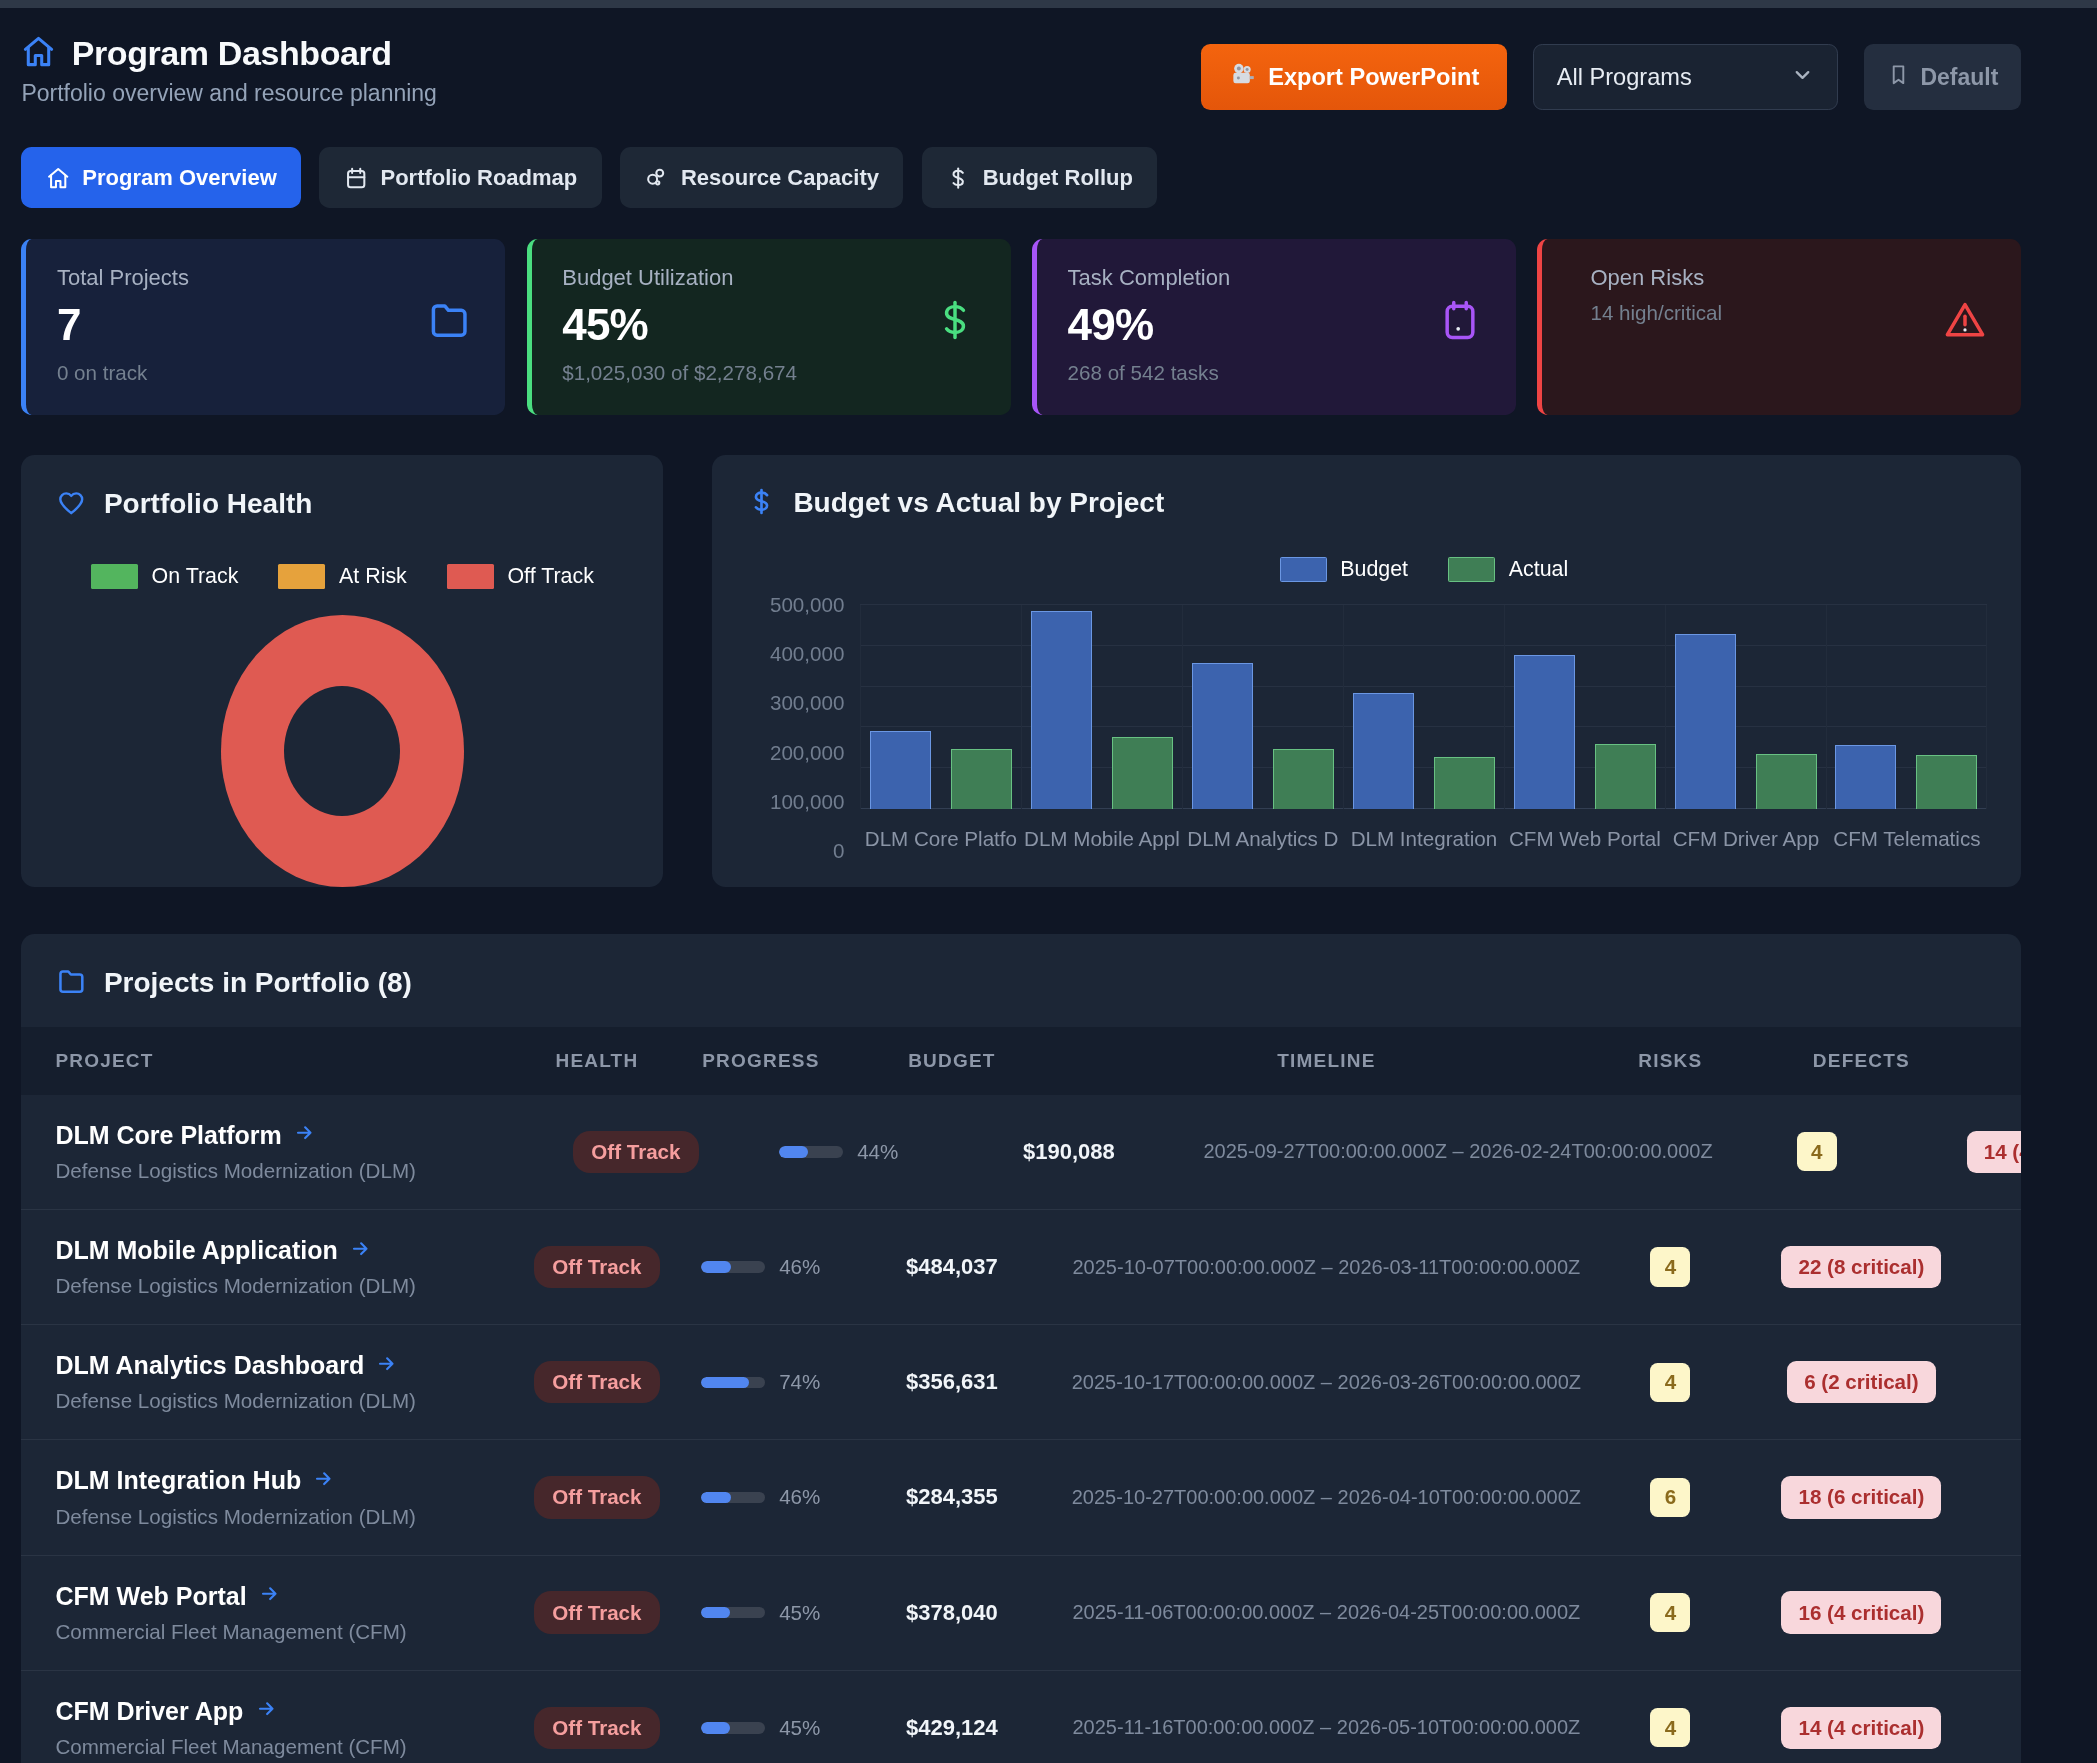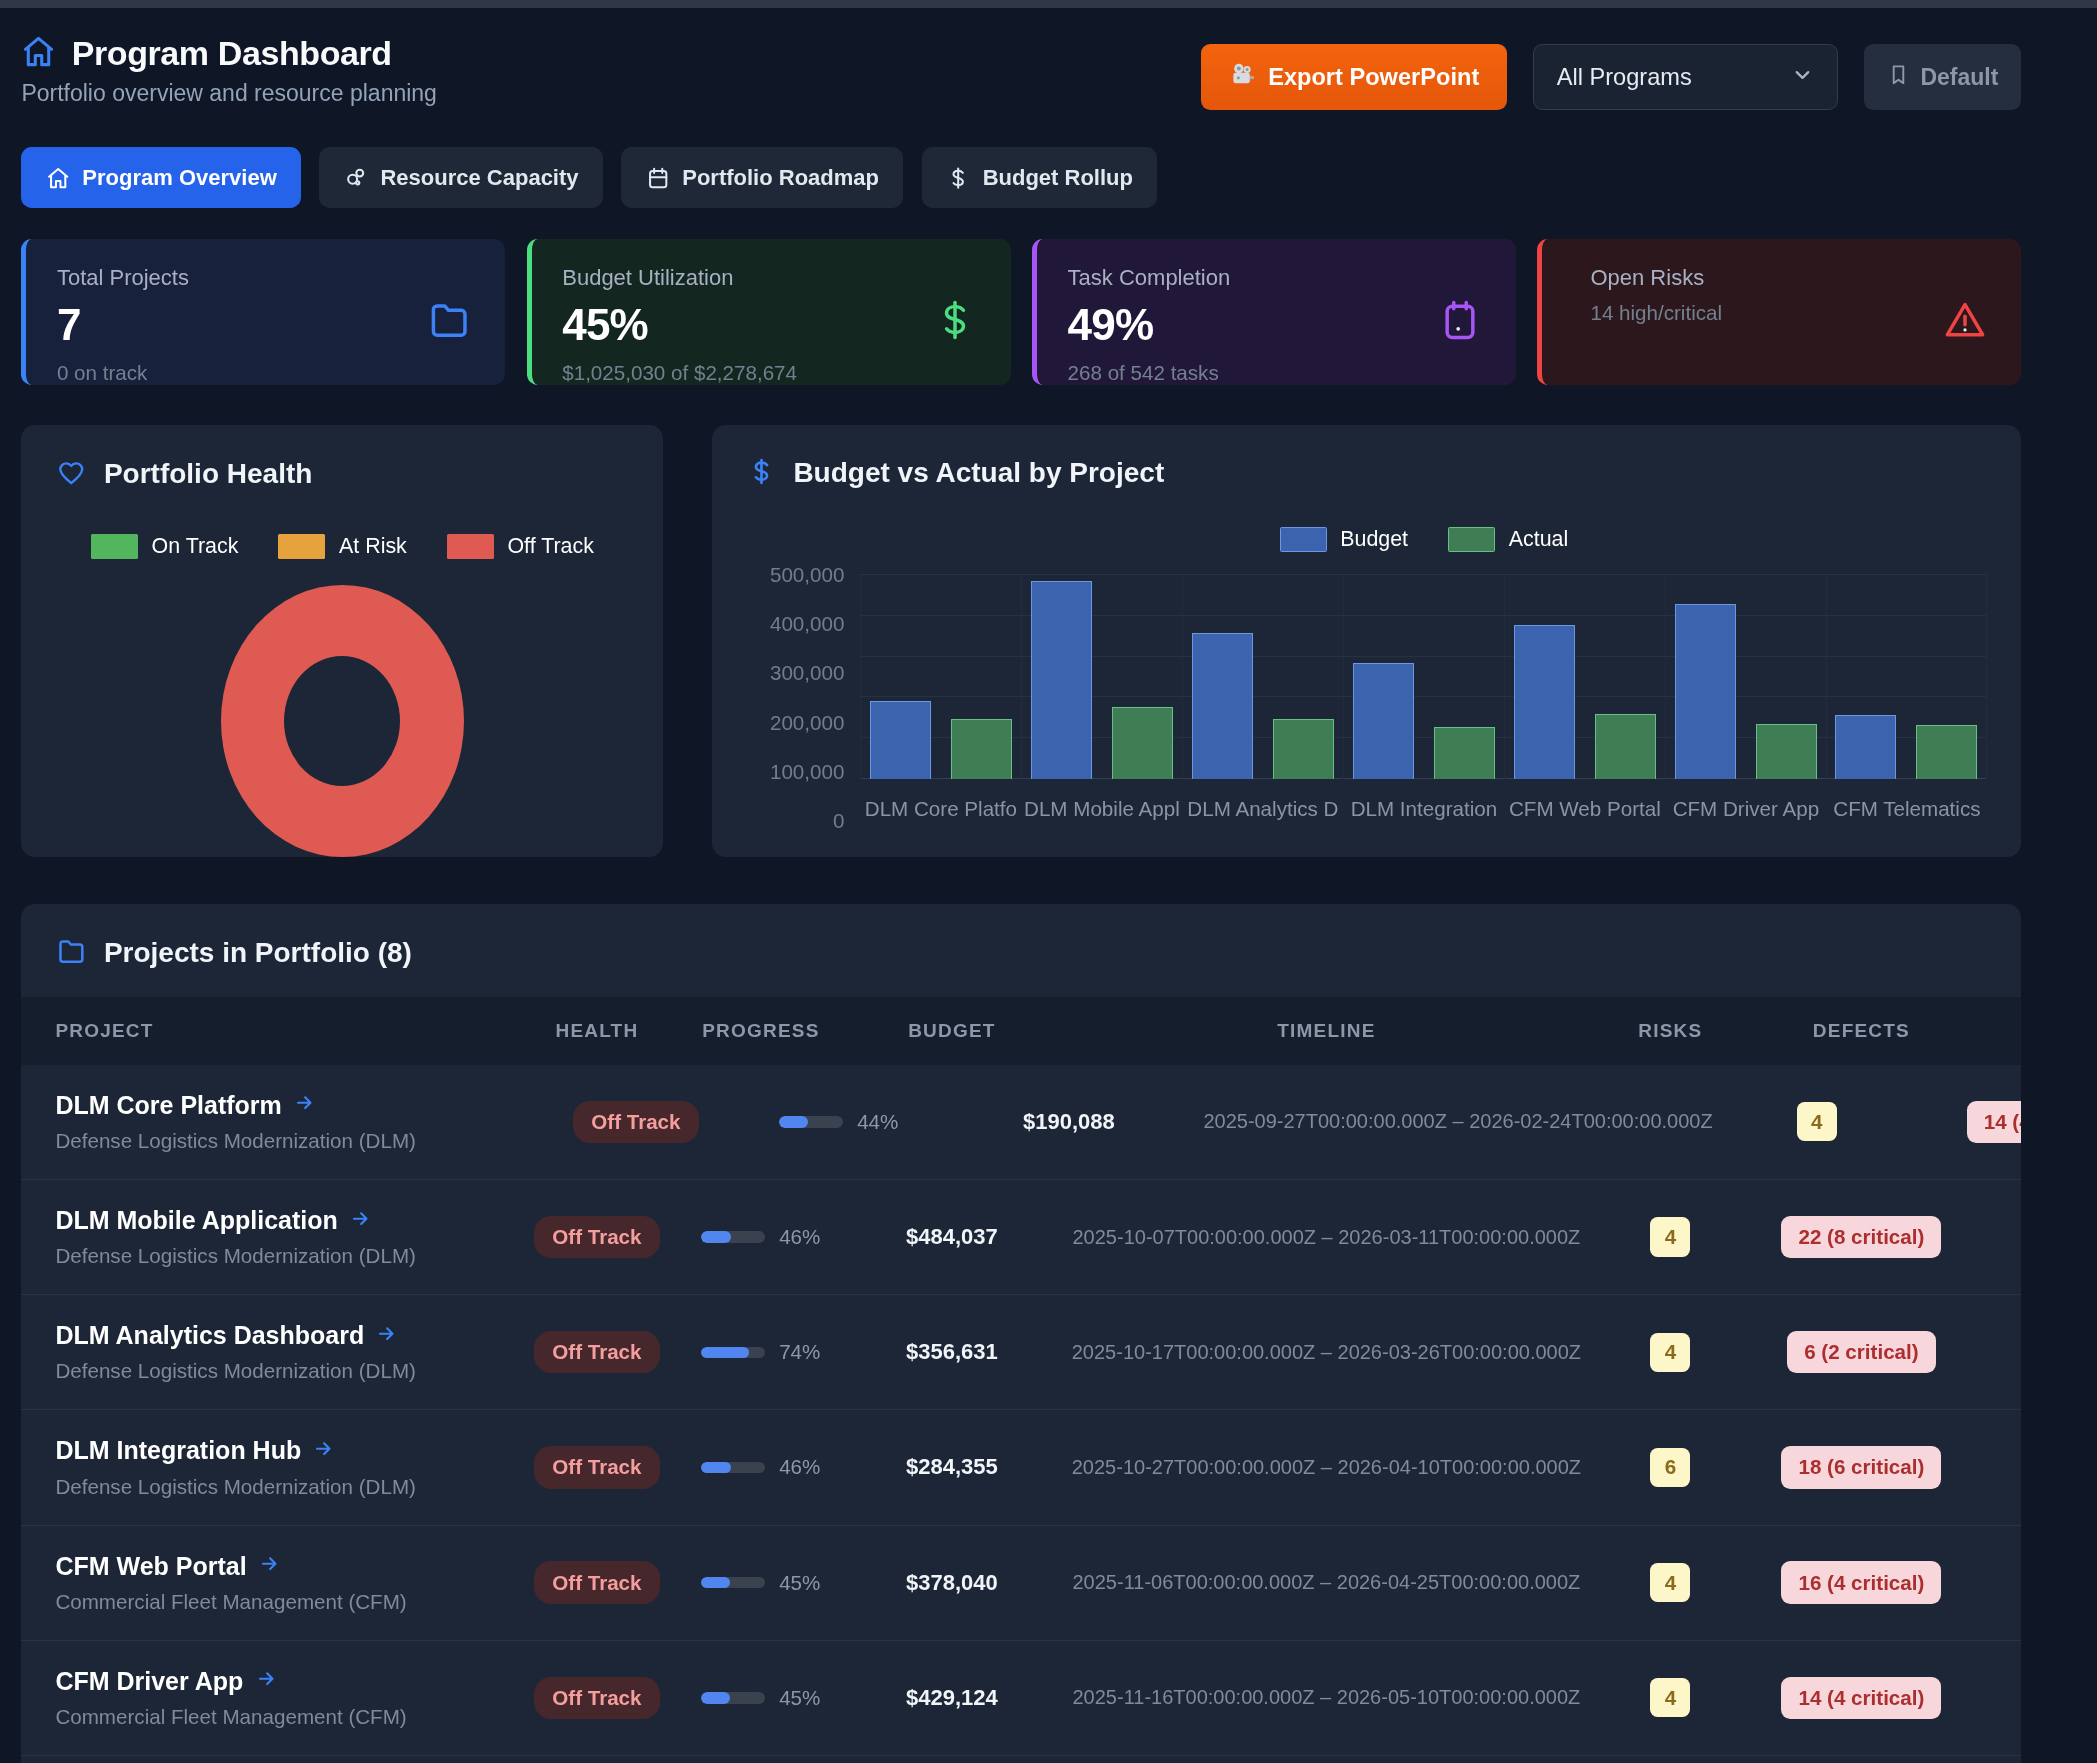--- a/index.html
+++ b/index.html
@@ -41,21 +41,21 @@
     display:flex; align-items:center; gap:12.2px; height:61px; padding:0 24.4px;
     background:#1e2836; border:none; border-radius:10.7px; color:#e2e8f0;
     font-size:22px; font-weight:600; font-family:inherit; cursor:pointer; white-space:nowrap;
   }
   .tab.active { background:#2563eb; color:#ffffff; }
   .tab .ticon { display:flex; }
 
   
   .kpis { display:grid; grid-template-columns:repeat(4,1fr); gap:21.4px; margin-top:30.5px; }
   .kpi {
-    position:relative; height:146px; border-radius:10.7px; padding:26px 30.5px;
+    position:relative; height:176px; border-radius:10.7px; padding:26px 30.5px;
     border-left:5.3px solid #3b82f6; overflow:hidden;
   }
   .kpi .klabel { font-size:22px; color:#a7b1c2; }
   .kpi .kvalue { font-size:44px; font-weight:800; color:#ffffff; margin-top:9.2px; letter-spacing:-0.8px; }
   .kpi .ksub { font-size:20.6px; color:#74808f; margin-top:10.7px; }
   .kpi .kicon { position:absolute; right:34px; top:59px; }
 
   
   .panel { background:#1c2636; border-radius:13.7px; }
   .panel-title { display:flex; align-items:center; gap:17px; padding:32px 35px 0; }
@@ -170,35 +170,35 @@
           <svg width="24.4" height="24.4" viewBox="0 0 24 24" fill="none" stroke="currentColor" stroke-width="2" stroke-linecap="round" stroke-linejoin="round">
             <path d="M3 10.5 12 3l9 7.5"></path>
             <path d="M5 9.3V21h4.8v-6.2h4.4V21H19V9.3"></path>
           </svg>
         </span>
         <span>Program Overview</span>
       </button>
       <button class="tab">
         <span class="ticon">
           <svg width="24.4" height="24.4" viewBox="0 0 24 24" fill="none" stroke="currentColor" stroke-width="2" stroke-linecap="round" stroke-linejoin="round">
+            <rect x="4" y="5" width="16" height="16" rx="2.5"></rect>
+            <path d="M8 2.8v4M16 2.8v4M4 11h16"></path>
+          </svg>
+        </span>
+        <span>Portfolio Roadmap</span>
+      </button>
+      <button class="tab">
+        <span class="ticon">
+          <svg width="24.4" height="24.4" viewBox="0 0 24 24" fill="none" stroke="currentColor" stroke-width="2" stroke-linecap="round" stroke-linejoin="round">
             <circle cx="15.5" cy="7" r="3.4"></circle>
             <circle cx="8.5" cy="13" r="4.4"></circle>
             <circle cx="13.5" cy="16.5" r="1.6"></circle>
           </svg>
         </span>
         <span>Resource Capacity</span>
-      </button>
-      <button class="tab">
-        <span class="ticon">
-          <svg width="24.4" height="24.4" viewBox="0 0 24 24" fill="none" stroke="currentColor" stroke-width="2" stroke-linecap="round" stroke-linejoin="round">
-            <rect x="4" y="5" width="16" height="16" rx="2.5"></rect>
-            <path d="M8 2.8v4M16 2.8v4M4 11h16"></path>
-          </svg>
-        </span>
-        <span>Portfolio Roadmap</span>
       </button>
       <button class="tab">
         <span class="ticon">
           <svg width="24.4" height="24.4" viewBox="0 0 24 24" fill="none" stroke="currentColor" stroke-width="2" stroke-linecap="round" stroke-linejoin="round">
             <path d="M12 2.5v19"></path>
             <path d="M16.6 6.7c-1-1.3-2.7-2-4.6-2-2.6 0-4.6 1.4-4.6 3.5 0 4.6 9.2 2.5 9.2 7.1 0 2.1-2 3.5-4.6 3.5-1.9 0-3.6-.7-4.6-2"></path>
           </svg>
         </span>
         <span>Budget Rollup</span>
       </button>

